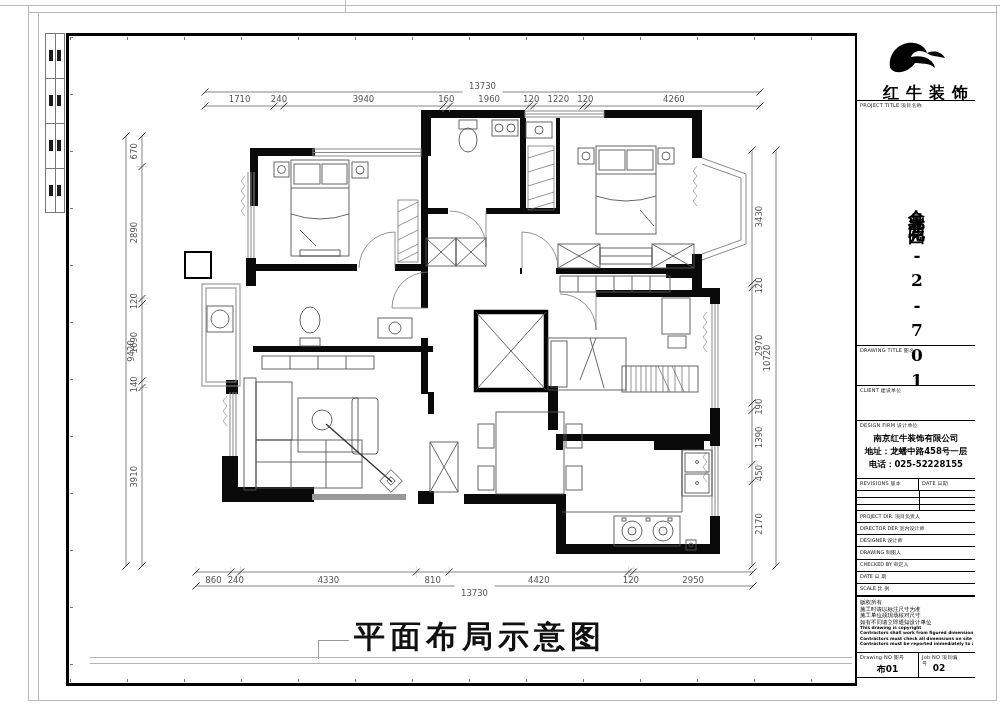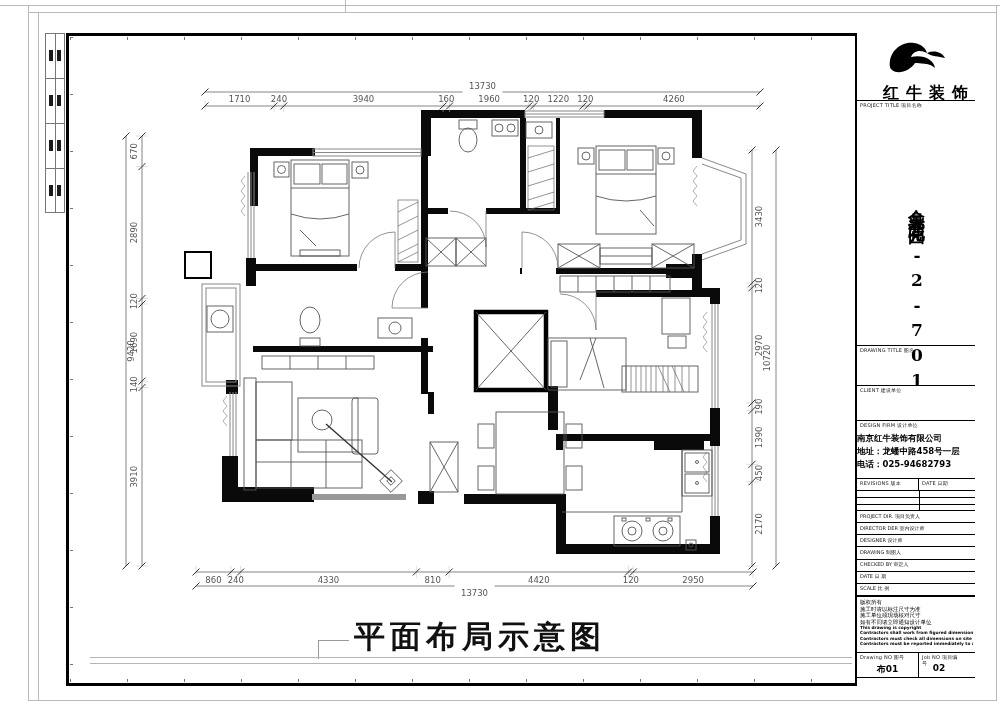--- a/index.html
+++ b/index.html
@@ -19,21 +19,21 @@
   .mstrip .vline{position:absolute;left:9px;top:0;bottom:0;width:1px;background:#777;}
   
   .tb{position:absolute;left:855px;top:33px;width:120px;height:653px;border-left:2px solid #000;box-sizing:border-box;background:#fff;}
   .tb .sec{position:absolute;left:0;right:0;border-top:1px solid #000;box-sizing:border-box;}
   .tb .lbl{font-size:5px;color:#222;padding:1px 0 0 3px;letter-spacing:.2px;}
   .brand{position:absolute;left:0;right:0;top:50px;text-align:right;font-size:16px;font-weight:bold;letter-spacing:7px;color:#000;
     font-family:Liberation Mono, monospace;text-indent:7px;}
   .projname{position:absolute;left:0;right:0;top:80px;height:228px;display:flex;justify-content:center;
     writing-mode:vertical-lr;text-orientation:upright;font-size:17px;line-height:120px;letter-spacing:5px;
     font-weight:600;color:#000;font-family:"DejaVu Serif","Liberation Serif",serif;}
-  .firm{position:absolute;left:0;right:0;top:11px;text-align:left;font-weight:bold;font-size:8.5px;line-height:13px;color:#000;}
+  .firm{position:absolute;left:0;right:0;top:11px;text-align:center;font-weight:bold;font-size:8.5px;line-height:13px;color:#000;}
   .revhead{position:absolute;left:0;right:0;top:0;height:11px;}
   .revhead .c1{position:absolute;left:0;width:62px;top:0;bottom:0;border-right:1px solid #000;box-sizing:border-box;}
   .revrow{position:absolute;left:0;right:0;height:7px;border-top:1px solid #000;box-sizing:border-box;}
   .revrow .d{position:absolute;left:62px;top:0;bottom:0;width:1px;background:#000;}
   .staff{position:absolute;left:0;right:0;top:477px;height:85px;}
   .staff-row{height:12.14px;border-top:1px solid #000;box-sizing:border-box;font-size:5px;color:#222;padding:1.5px 0 0 3px;}
   .notes{position:absolute;left:0;right:0;top:562px;height:57px;border-top:2px solid #000;box-sizing:border-box;padding:2px 2px 0 3px;}
   .note-line{font-size:5.5px;line-height:6.5px;color:#000;white-space:nowrap;overflow:hidden;}
   .note-line:nth-child(n+5){font-size:4.3px;line-height:5.4px;font-weight:bold;}
   .nocells{position:absolute;left:0;right:0;top:619px;height:25px;border-top:1px solid #000;box-sizing:border-box;}
@@ -458,21 +458,21 @@
     <div class="lbl">DRAWING TITLE  图名</div>
   </div>
   <div class="sec" style="top:352px;height:35px;">
     <div class="lbl">CLIENT  建设单位</div>
   </div>
   <div class="sec" style="top:387px;height:58px;">
     <div class="lbl">DESIGN FIRM  设计单位</div>
     <div class="firm">
       <div>南京红牛装饰有限公司</div>
       <div>地址：龙蟠中路458号一层</div>
-      <div>电话：025-94682793</div>
+      <div>电话：025-52228155</div>
     </div>
   </div>
   <div class="sec" style="top:445px;height:32px;">
     <div class="revhead">
       <div class="c1 lbl">REVISIONS  版本</div>
       <div class="lbl" style="position:absolute;left:62px;top:0;">DATE  日期</div>
     </div>
     <div class="revrow" style="top:11px;">
         <div class="d"></div>
       </div>

